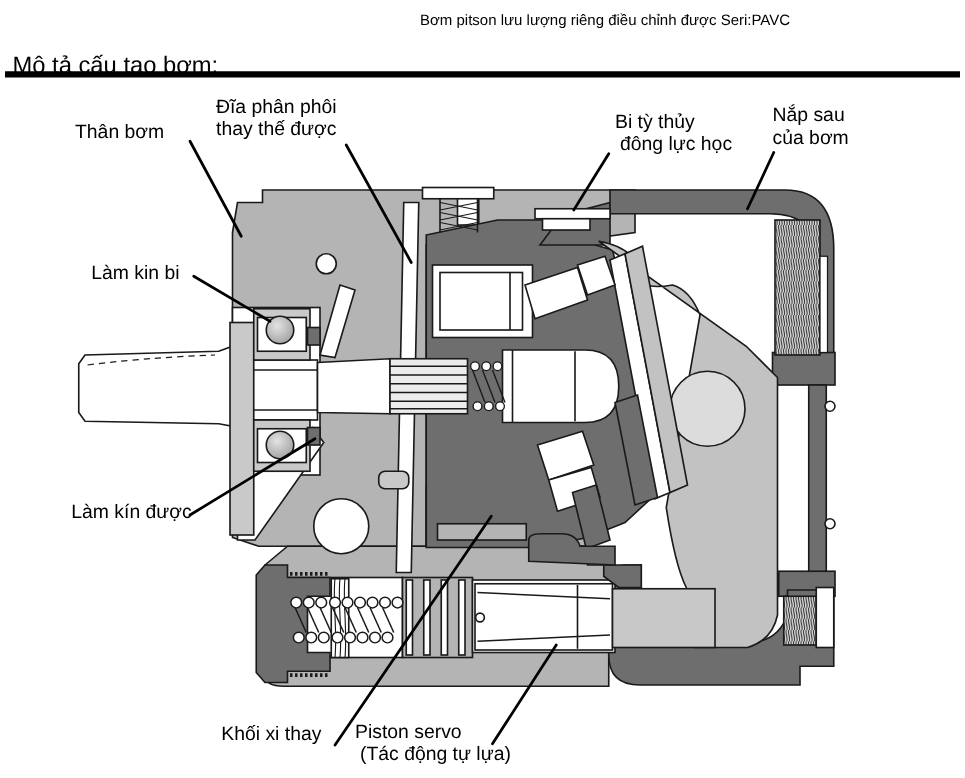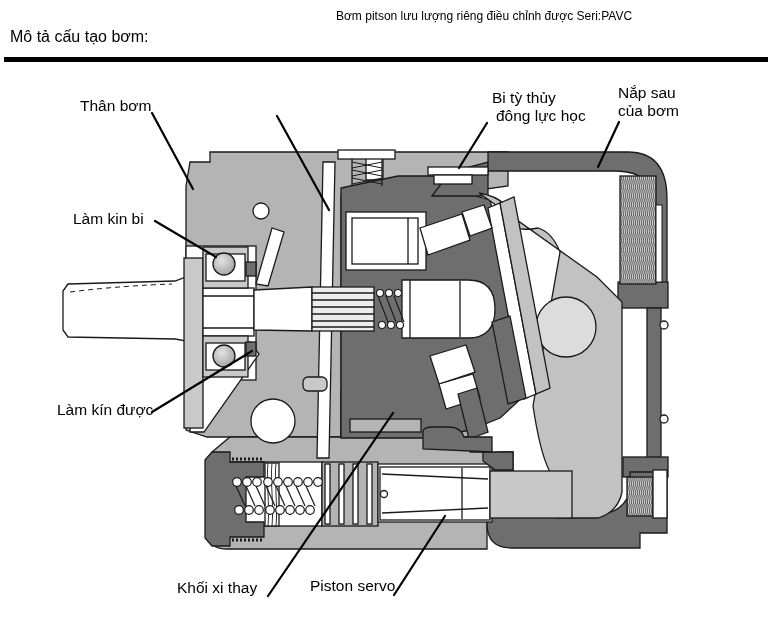--- a/index.html
+++ b/index.html
@@ -1,19 +1,19 @@
 <!DOCTYPE html>
 <html><head>
 <meta charset="utf-8">
 <style>
   html,body{margin:0;padding:0;background:#fff;}
   #stage{position:relative;width:772px;height:622px;background:#ffffff;overflow:hidden;
          font-family:"Liberation Sans","DejaVu Sans",sans-serif;color:#000;}
   #diagram-svg{position:absolute;left:0;top:0;}
-  .hdr-left{position:absolute;left:10px;top:28px;font-size:16px;}
+  .hdr-left{position:absolute;left:10px;top:42px;font-size:19px;}
   .hdr-title{position:absolute;left:304px;top:5px;font-size:12px;font-weight:normal;line-height:23px;white-space:nowrap;margin-left:32px;}
   .hdr-rule{position:absolute;left:4px;top:57px;width:764px;height:4.5px;background:#000;}
   .lbl{position:absolute;font-size:15.5px;line-height:17.5px;white-space:nowrap;}
   .lbl span{display:block;}
   .lbl-center{text-align:center;}
   .ind{margin-left:4px;}
 </style>
 </head>
 <body>
 
@@ -228,36 +228,41 @@
         <line x1="487" y1="123" x2="459" y2="168"></line>
         <line x1="619" y1="122" x2="598" y2="167"></line>
         <line x1="155" y1="221" x2="216" y2="257"></line>
         <line x1="152" y1="412" x2="252" y2="351"></line>
         <line x1="268" y1="596" x2="393" y2="413"></line>
         <line x1="394" y1="595" x2="445" y2="516"></line>
       </g>
     </g>
   </svg>
 
-  <div class="lbl" style="left:80px;top:97px">Thân bơm</div>
-
+  <div class="lbl" style="left:60px;top:97px">Thân bơm</div>
+
+  <div class="lbl lbl-center" style="left:166px;top:77px;width:110px">
+    <span>Đĩa phân phôi</span>
+    <span>thay thế được</span>
+  </div>
 
   <div class="lbl" style="left:618px;top:84px">
     <span>Nắp sau</span>
     <span>của bơm</span>
   </div>
 
   <div class="lbl" style="left:492px;top:89px">
     <span>Bi tỳ thủy</span>
     <span class="ind">đông lực học</span>
   </div>
 
   <div class="lbl" style="left:73px;top:210px">Làm kin bi</div>
 
   <div class="lbl" style="left:57px;top:401px">Làm kín được</div>
 
   <div class="lbl" style="left:177px;top:579px">Khối xi thay</div>
 
-  <div class="lbl" style="left:310px;top:577px">
+  <div class="lbl" style="left:284px;top:577px">
     <span>Piston servo</span>
+    <span class="ind">(Tác động tự lựa)</span>
   </div>
 
 </div>
 
 </body></html>

